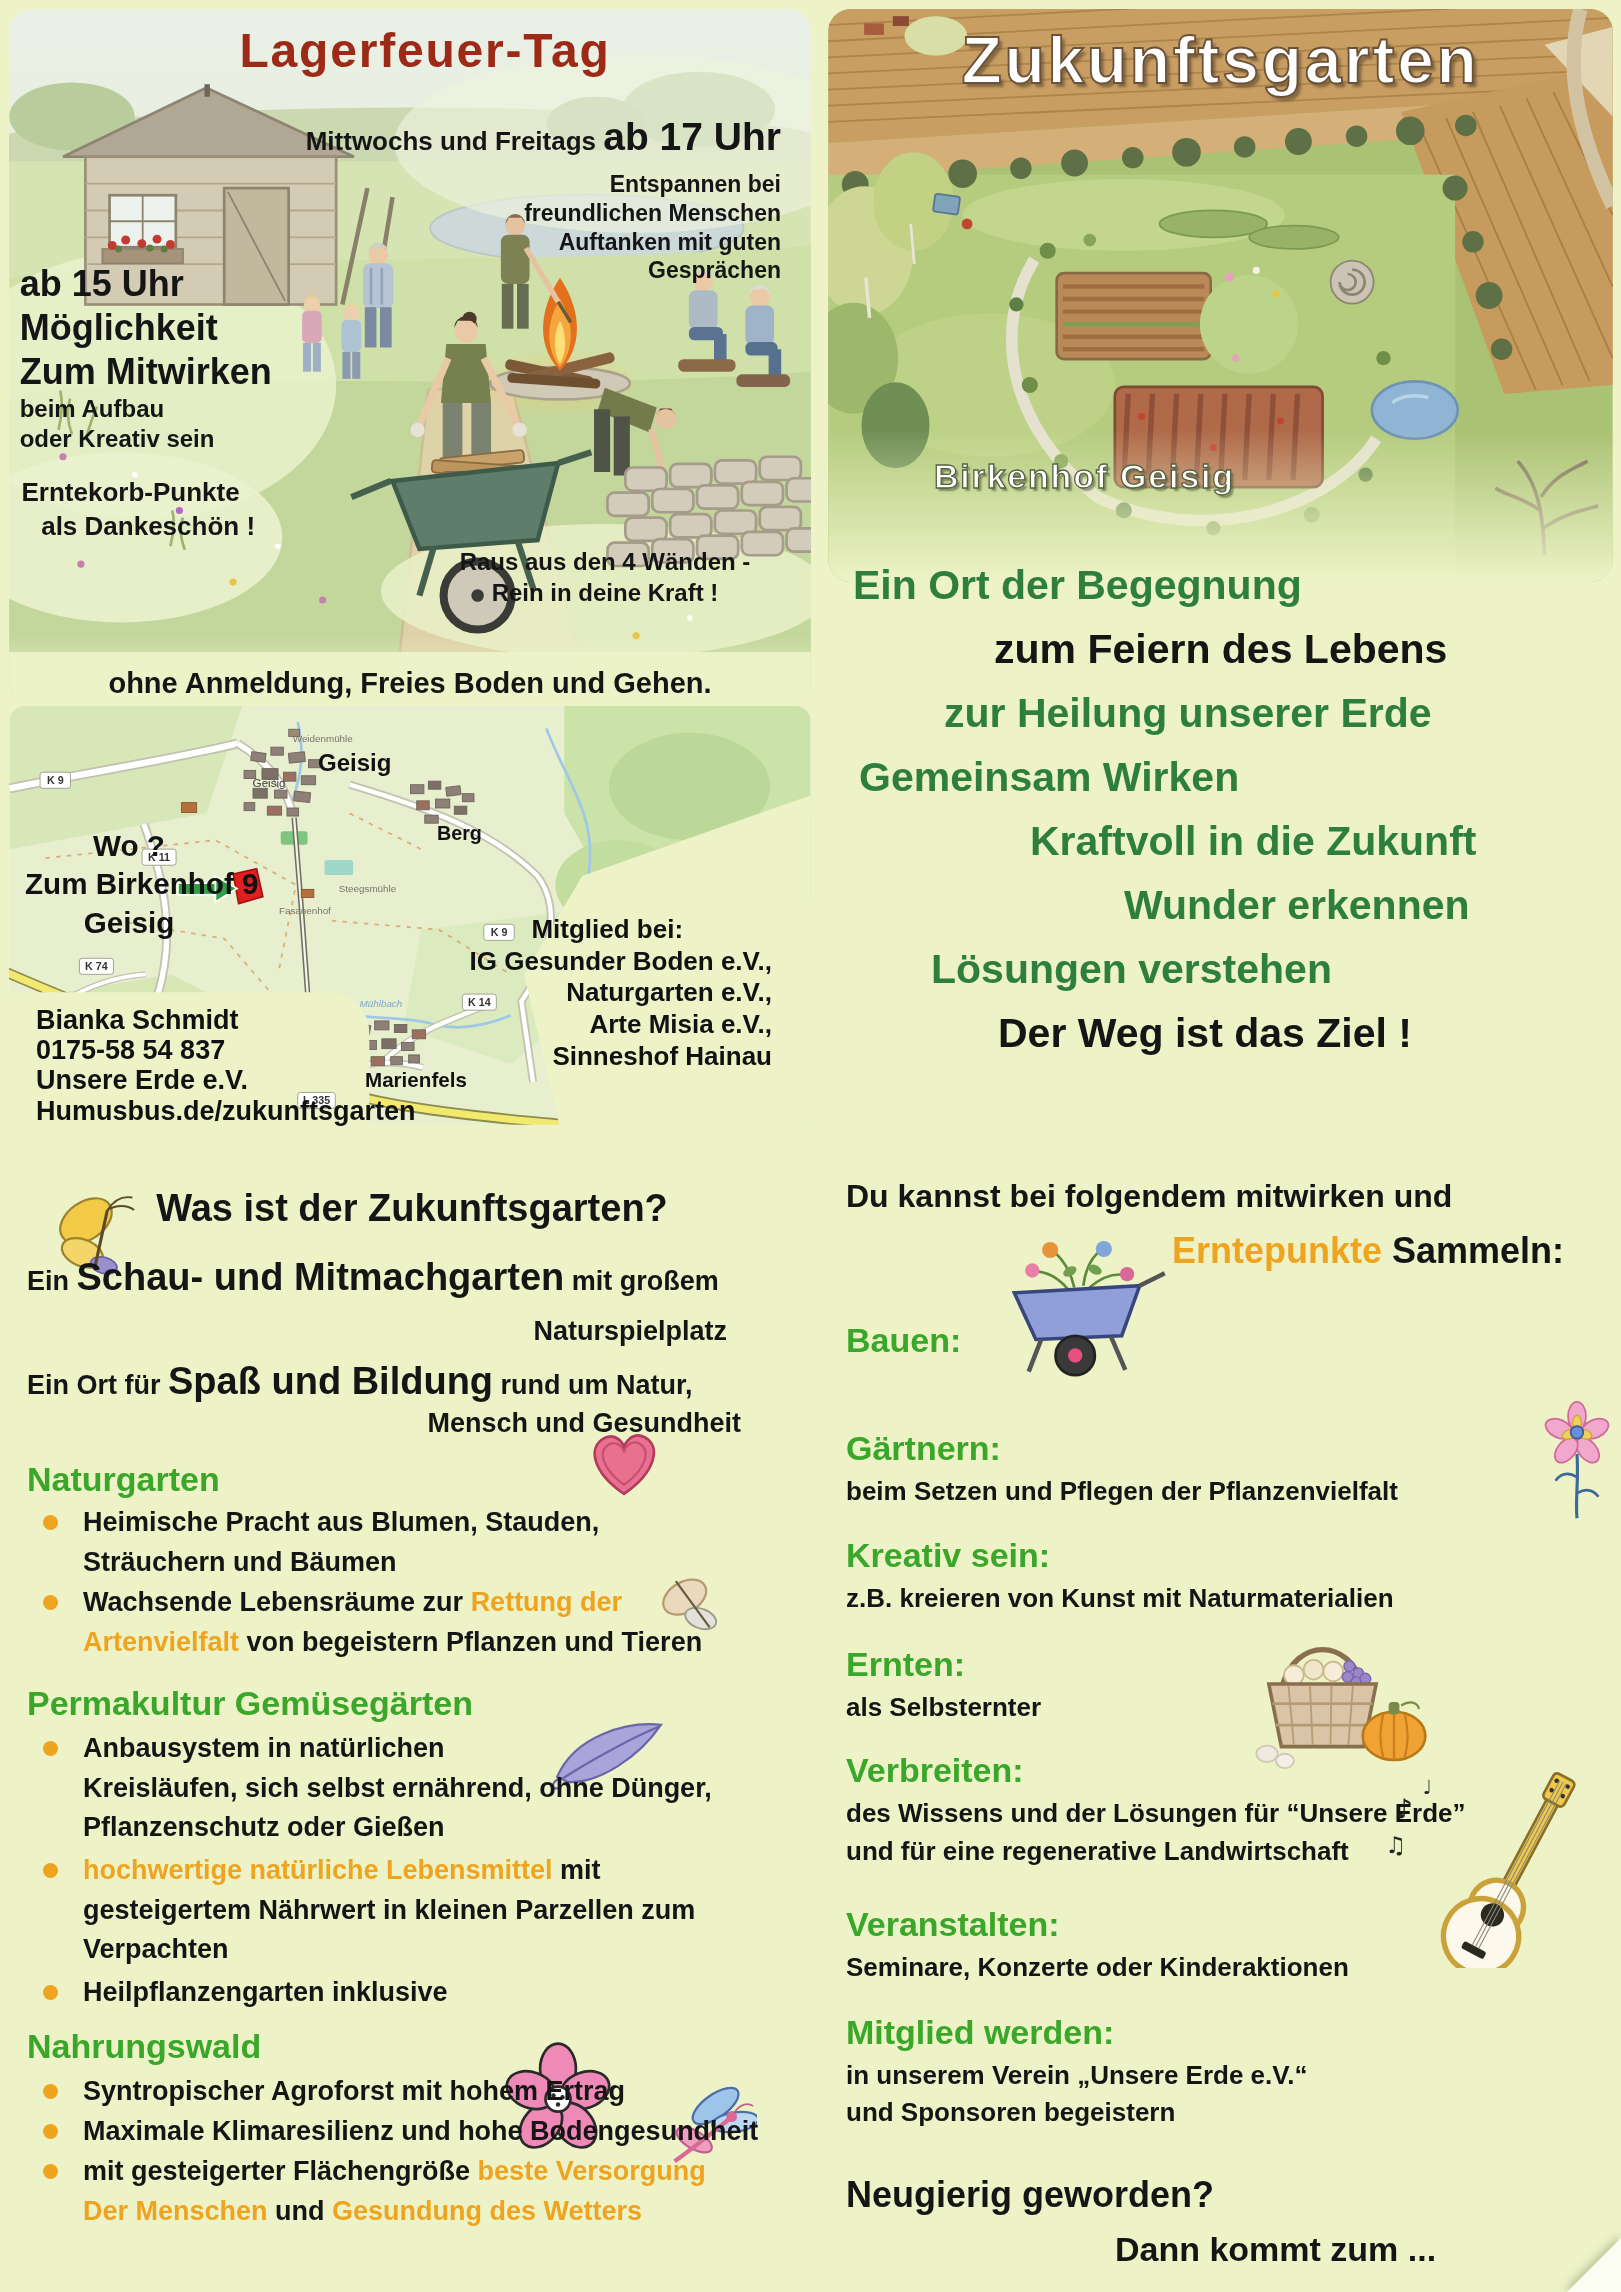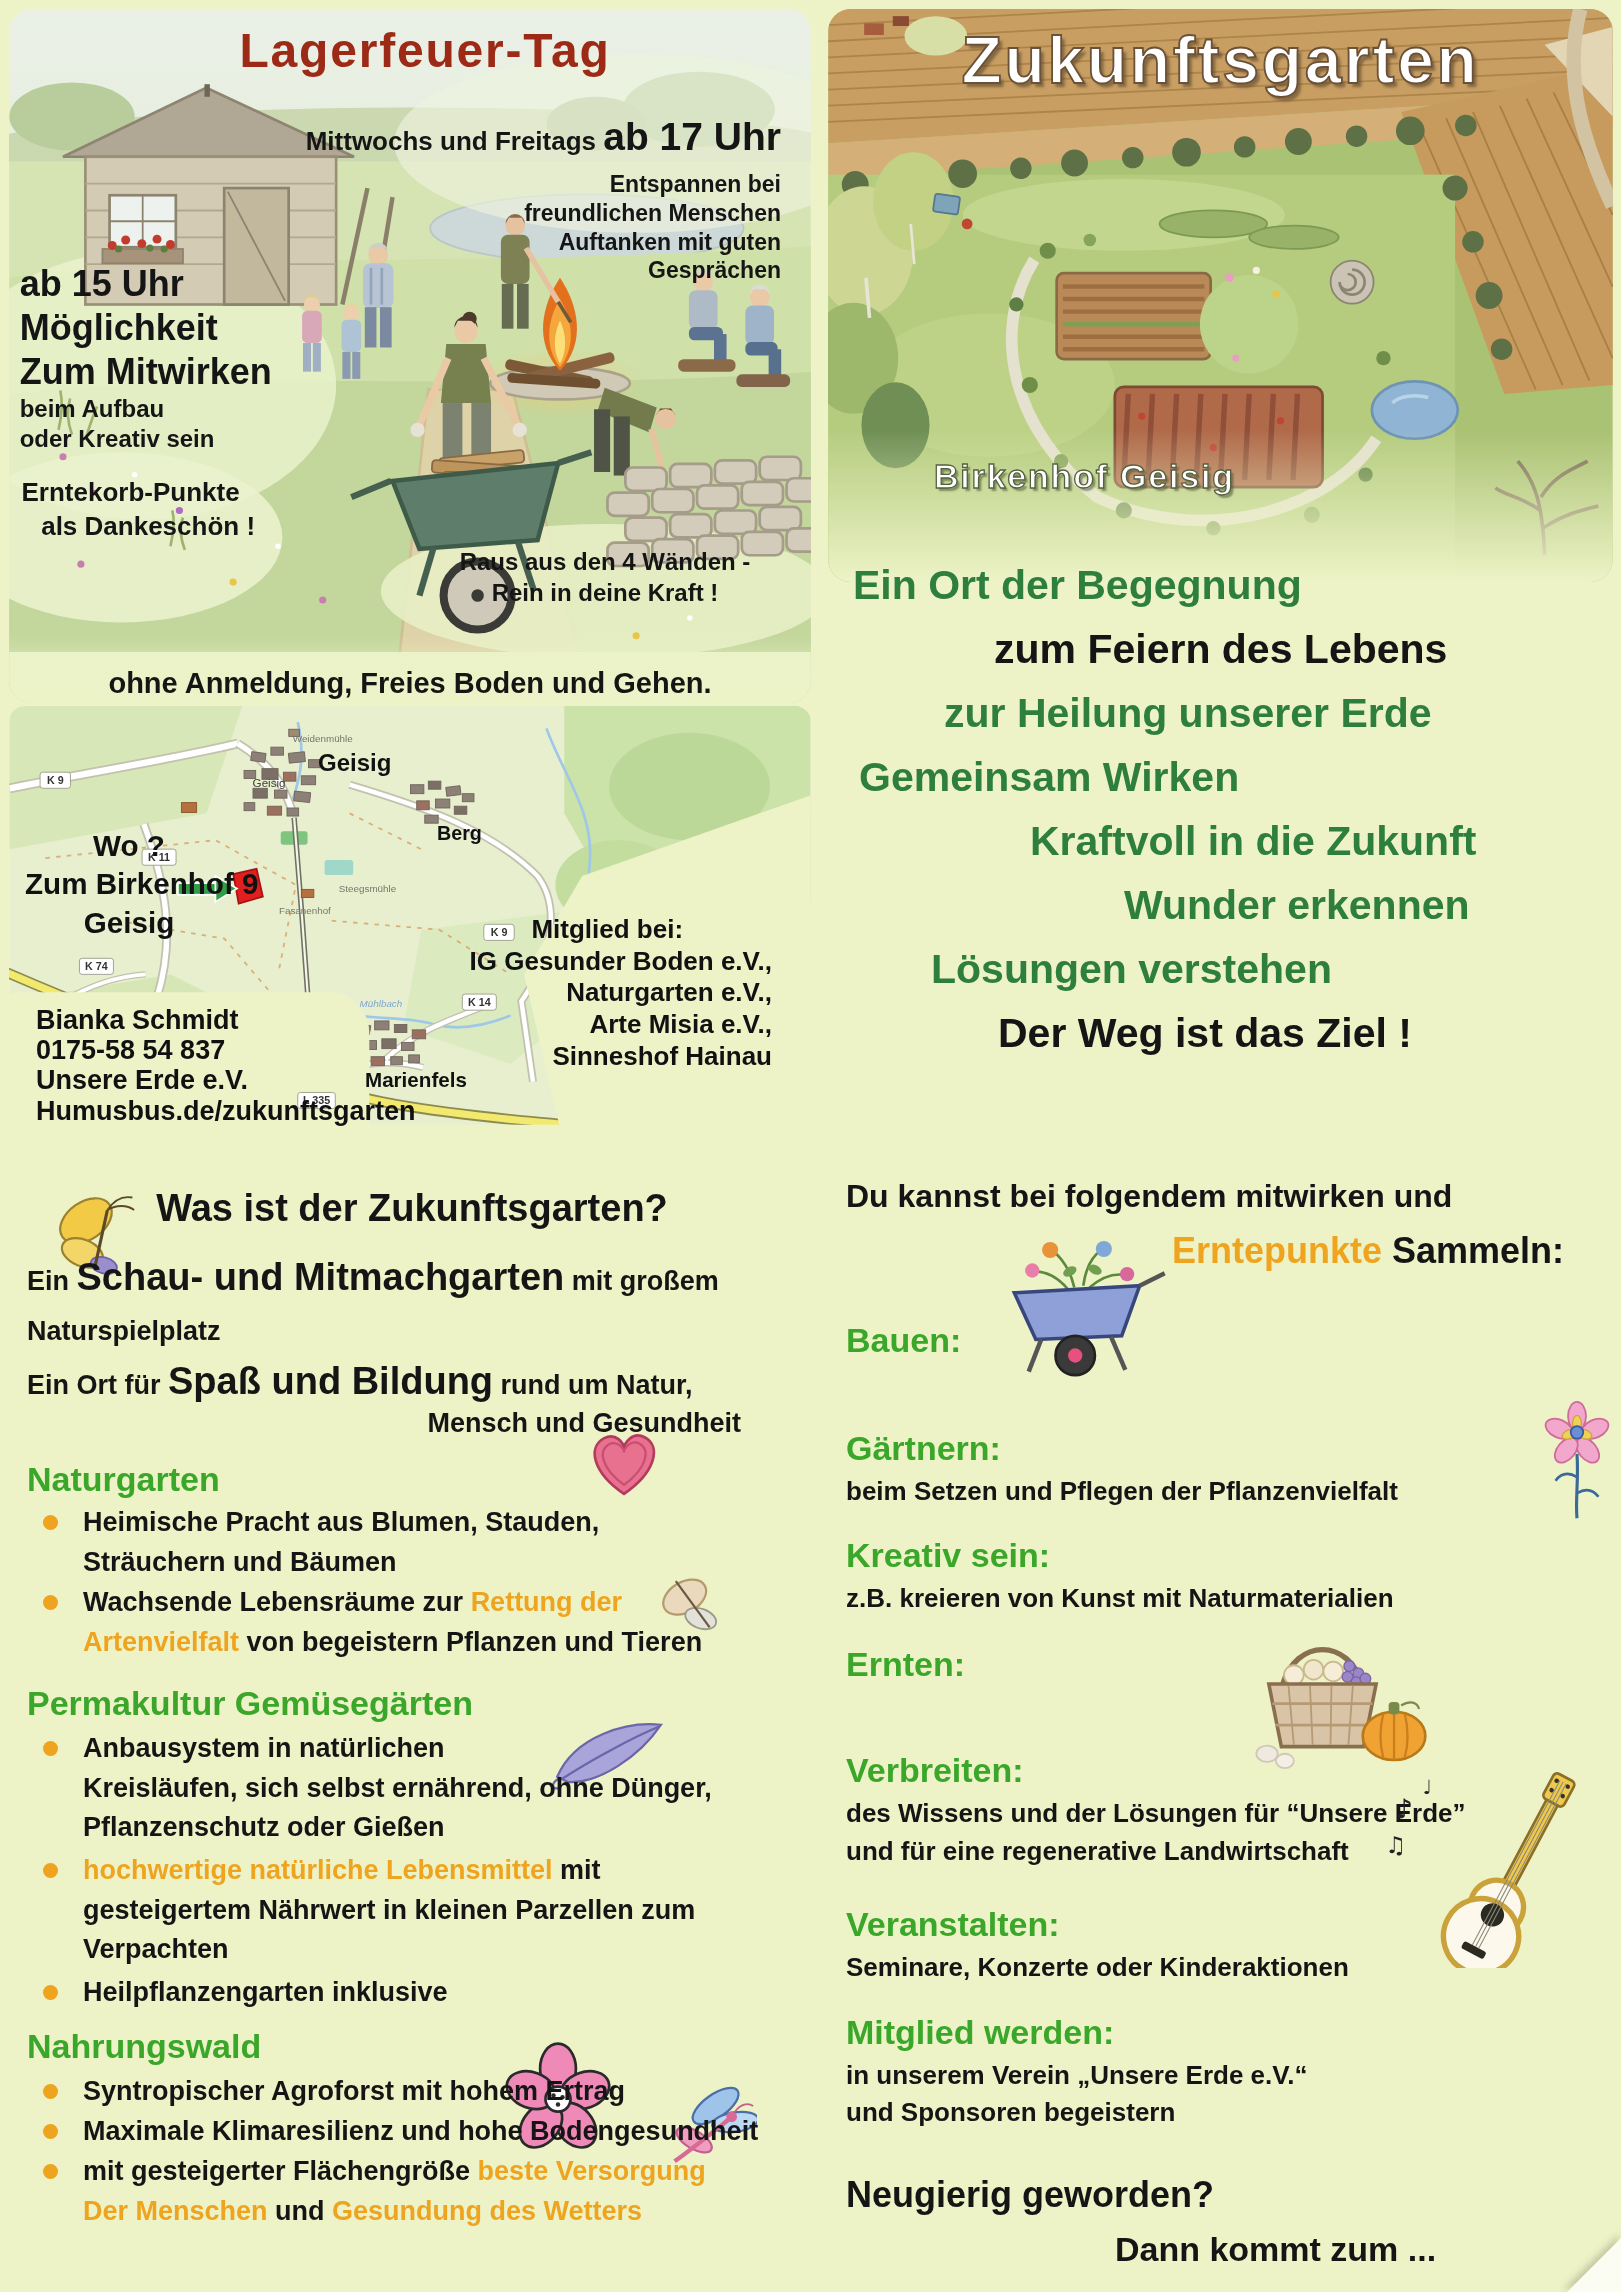--- a/index.html
+++ b/index.html
@@ -573,21 +573,21 @@
 <div id="left-col">
   <svg class="icon" style="left:25px;top:7.2px" width="109" height="100" viewBox="0 0 122 112">
     <ellipse cx="38" cy="40" rx="32" ry="21" fill="#f2ca45" stroke="#9a8230" stroke-width="2.5" transform="rotate(-35 38 40)"></ellipse>
     <ellipse cx="34" cy="76" rx="24" ry="15" fill="#f4d668" stroke="#9a8230" stroke-width="2.5" transform="rotate(22 34 76)"></ellipse>
     <ellipse cx="58" cy="90" rx="15" ry="9" fill="#9b8ecf" stroke="#6b62a8" stroke-width="2" transform="rotate(15 58 90)"></ellipse>
     <line x1="62" y1="28" x2="48" y2="92" stroke="#5a4a2a" stroke-width="3.5"></line>
     <path d="M62,28 C70,16 80,12 90,14 M62,28 C72,22 84,22 92,28" stroke="#5a4a2a" stroke-width="2" fill="none"></path>
   </svg>
   <div class="blk" id="lc-heading">Was ist der Zukunftsgarten?</div>
   <div class="blk ln" style="top:72px"><span>Ein </span><span class="big42">Schau- und Mitmachgarten</span><span> mit großem</span></div>
-  <div class="blk ln" style="top:134px;padding-right:70px">Naturspielplatz</div>
+  <div class="blk ln" style="top:134px;text-align:right;padding-right:70px">Naturspielplatz</div>
   <div class="blk ln" style="top:176px"><span>Ein Ort für </span><span class="big42">Spaß und Bildung</span><span> rund um Natur,</span></div>
   <div class="blk ln" style="top:226px;text-align:right;padding-right:56px">Mensch und Gesundheit</div>
   <svg class="icon" style="left:553px;top:244px" width="88" height="79" viewBox="0 0 98 88">
     <path d="M49,80 C14,56 8,28 27,18 C40,11 49,24 49,30 C49,24 58,10 72,17 C91,27 84,56 49,80 Z" fill="#e8718f" stroke="#b23b5e" stroke-width="3"></path>
     <path d="M49,70 C24,52 20,32 32,25 C42,20 49,30 49,34 C49,30 56,19 66,24 C79,31 74,52 49,70 Z" fill="none" stroke="#c94f72" stroke-width="2.5"></path>
   </svg>
   <div class="blk h-green" style="top:282px">Naturgarten</div>
   <div class="li" style="top:325px">
     <div class="ln">Heimische Pracht aus Blumen, Stauden,</div>
     <div class="ln">Sträuchern und Bäumen</div>
@@ -699,20 +699,21 @@
     <path d="M38,86 C28,80 20,82 14,90 M38,104 C48,98 56,100 62,108" stroke="#3a6a9a" stroke-width="3" fill="none"></path>
   </svg>
 
   <div class="blk h-green" style="top:251px">Gärtnern:</div>
   <div class="blk body29 nw" style="top:294px">beim Setzen und Pflegen der Pflanzenvielfalt</div>
 
   <div class="blk h-green" style="top:358px">Kreativ sein:</div>
   <div class="blk body29 nw" style="top:401px">z.B. kreieren von Kunst mit Naturmaterialien</div>
 
   <div class="blk h-green" style="top:467px">Ernten:</div>
+  <div class="blk body29 nw" style="top:510px">als Selbsternter</div>
 
   <svg class="icon" style="left:396px;top:452px" width="186" height="142" viewBox="0 0 208 158">
     <path d="M45,62 C60,8 120,8 135,62" stroke="#8a6f4f" stroke-width="6" fill="none"></path>
     <circle cx="58" cy="50" r="11" fill="#f5edd8" stroke="#cbb98e" stroke-width="2"></circle>
     <circle cx="80" cy="44" r="11" fill="#f0e6cc" stroke="#cbb98e" stroke-width="2"></circle>
     <circle cx="102" cy="46" r="11" fill="#f5edd8" stroke="#cbb98e" stroke-width="2"></circle>
     <g fill="#9b86c8" stroke="#7a64a8" stroke-width="1.5">
       <circle cx="120" cy="40" r="6"></circle>
         <circle cx="130" cy="48" r="6"></circle>
         <circle cx="118" cy="52" r="6"></circle>

